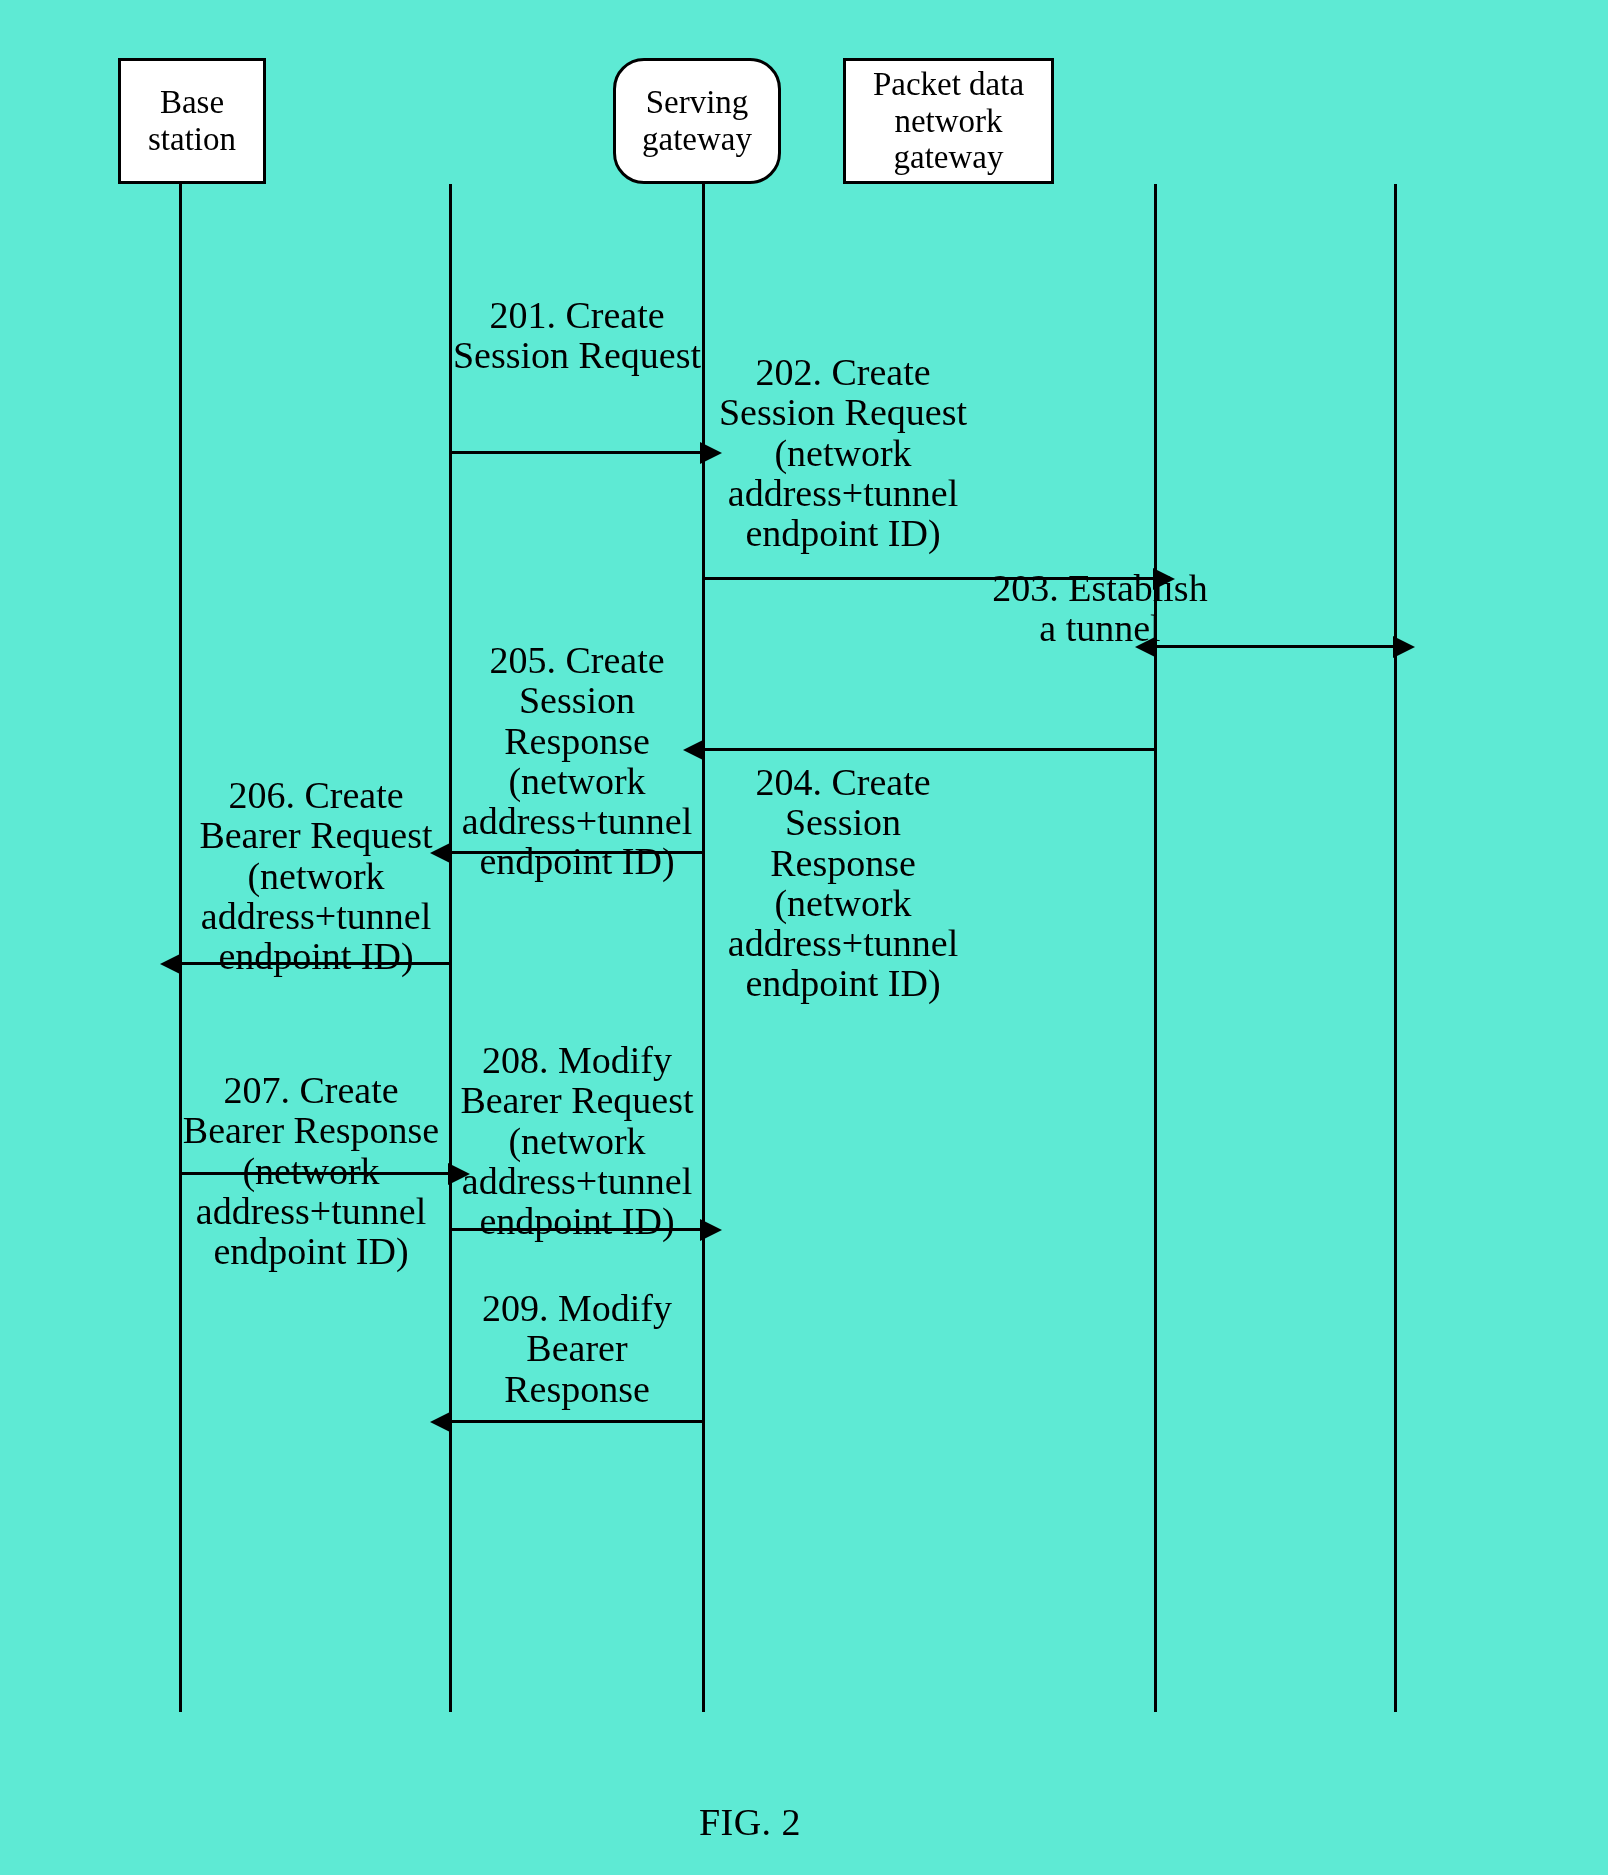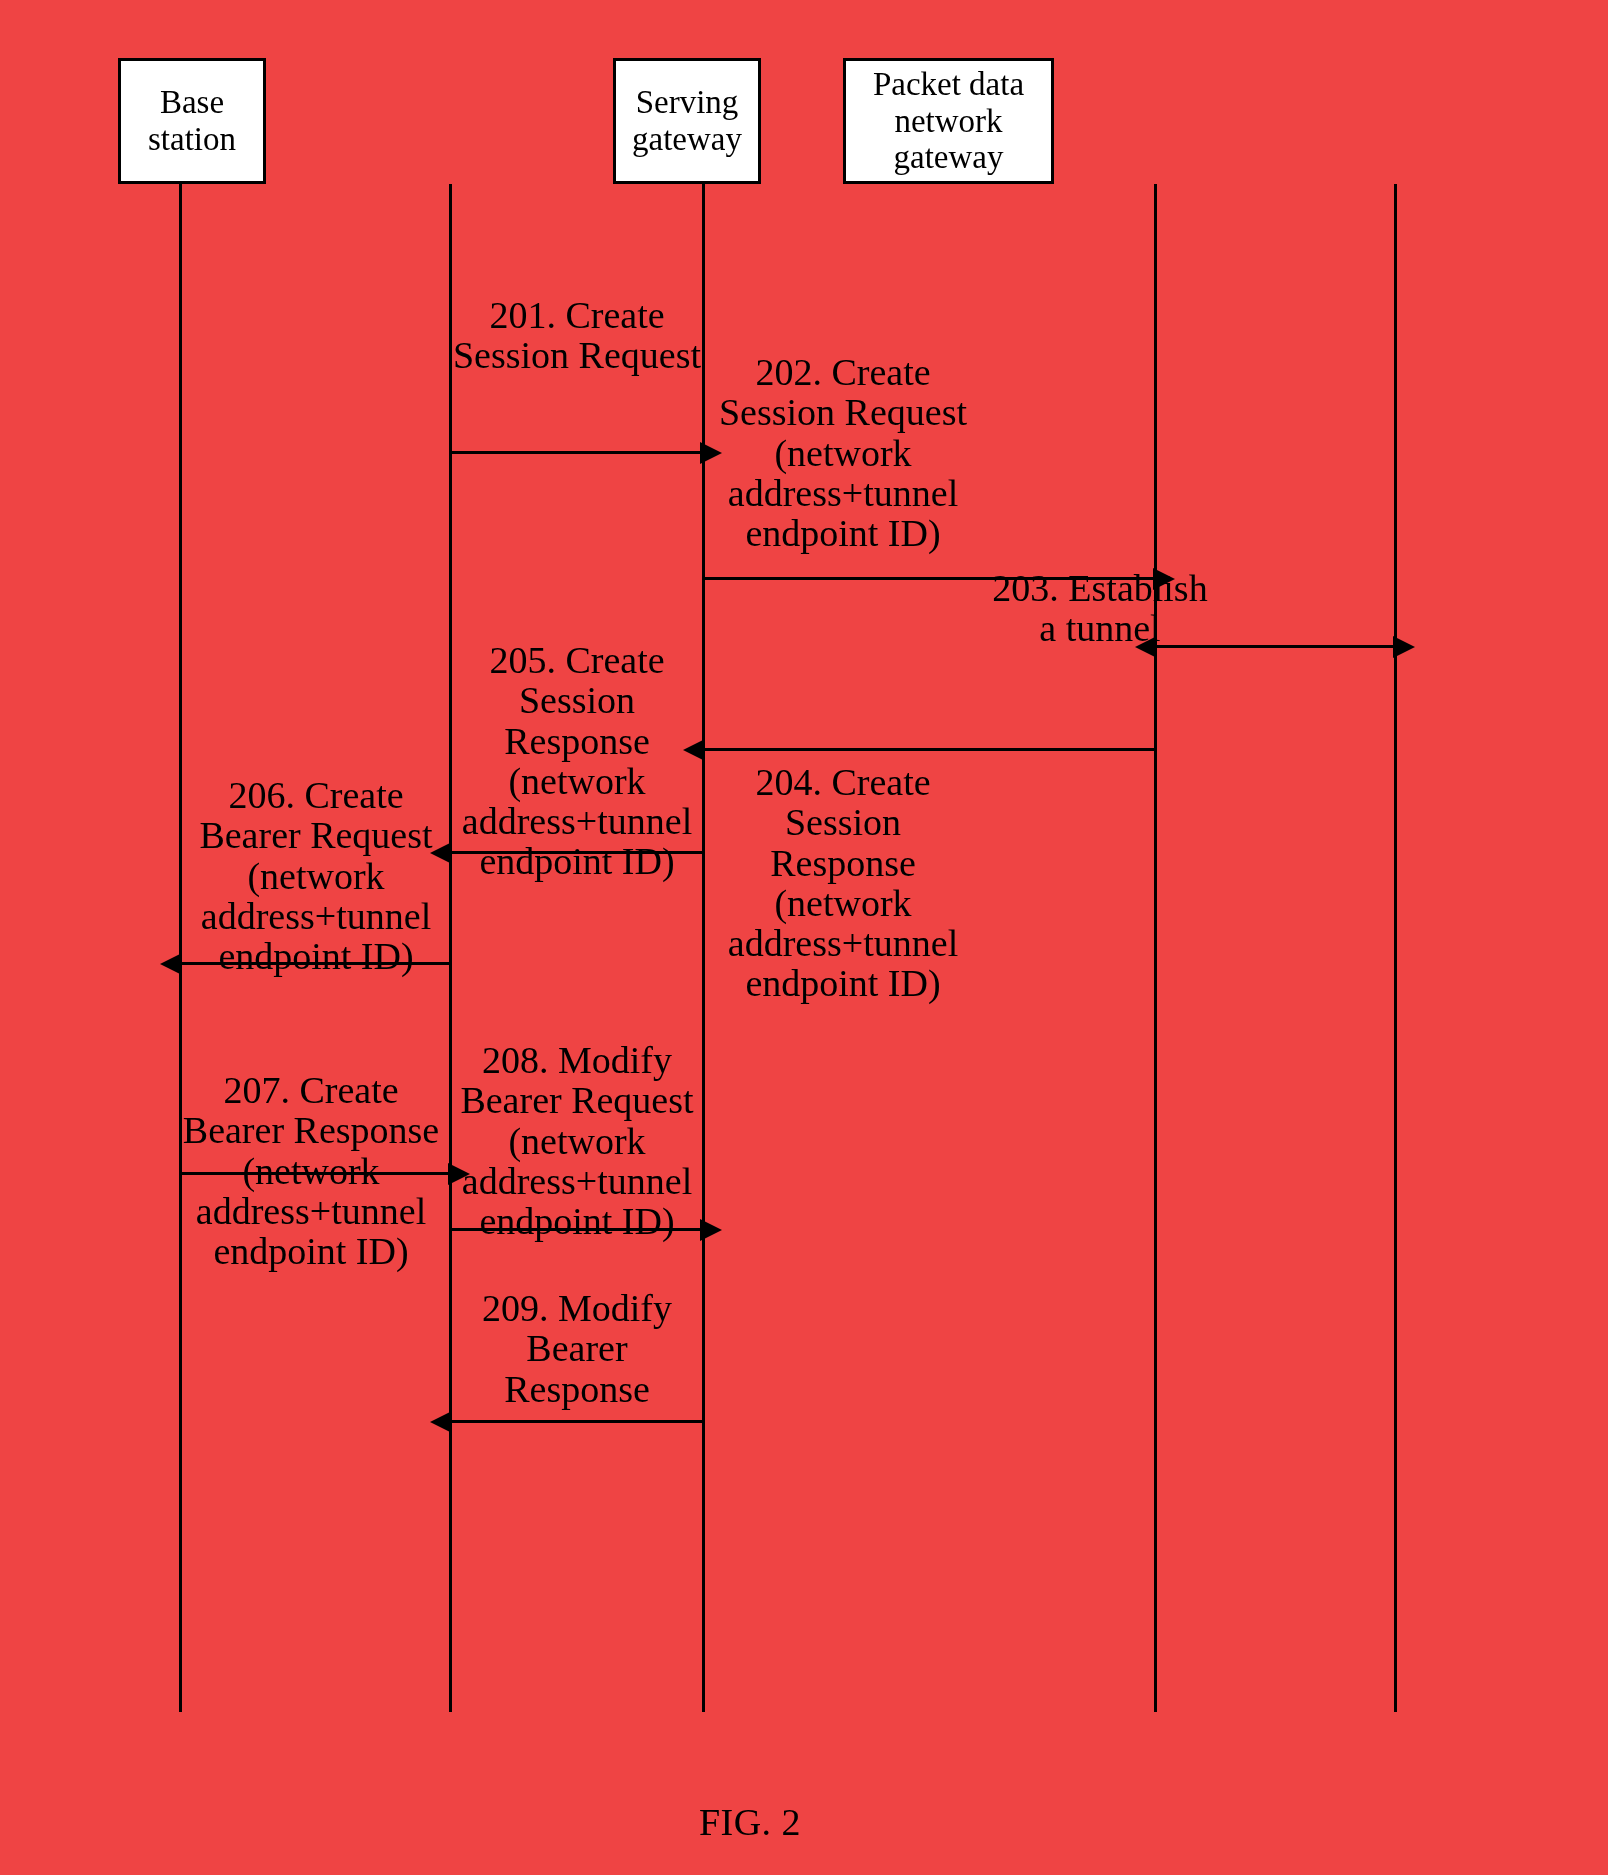--- a/index.html
+++ b/index.html
@@ -4,21 +4,21 @@
 <style>
   html, body {
     margin: 0;
     padding: 0;
     background: #ffffff;
   }
   #page {
     position: relative;
     width: 1608px;
     height: 1875px;
-    background: #ef4444;
+    background: #5eead4;
     font-family: "Liberation Serif", "DejaVu Serif", serif;
     color: #000000;
     overflow: hidden;
   }
   
   .actor-box {
     position: absolute;
     border: 3px solid #000;
     box-sizing: border-box;
     background: #fff;
@@ -84,21 +84,21 @@
 <body>
 
 <div id="page">
 
   <div class="actor-box" style="left:118px; top:58px; width:148px; height:126px;">
     <span class="actor-label">Base
 station</span>
   </div>
 
 
-  <div class="actor-box" style="left:613px; top:58px; width:148px; height:126px;">
+  <div class="actor-box" style="left:613px; top:58px; width:168px; height:126px;border-radius:31px;">
     <span class="actor-label">Serving
 gateway</span>
   </div>
 
   <div class="actor-box" style="left:843px; top:58px; width:211px; height:126px;">
     <span class="actor-label">Packet data
 network
 gateway</span>
   </div>
 

